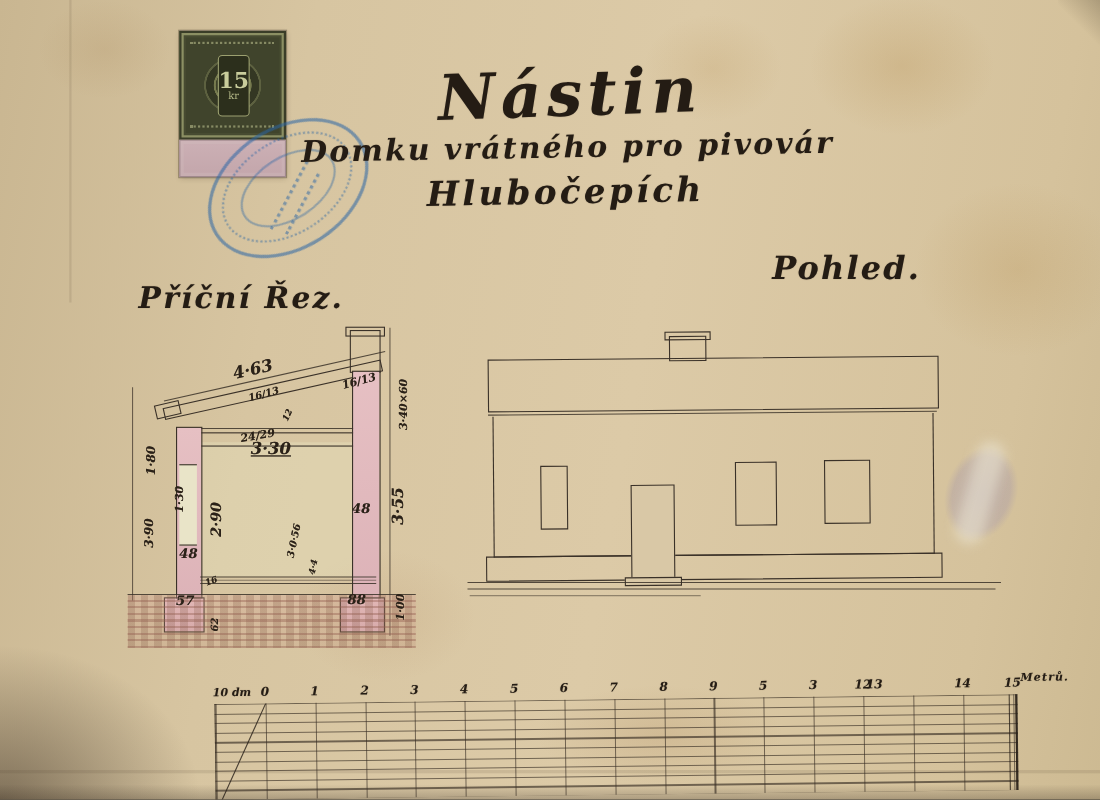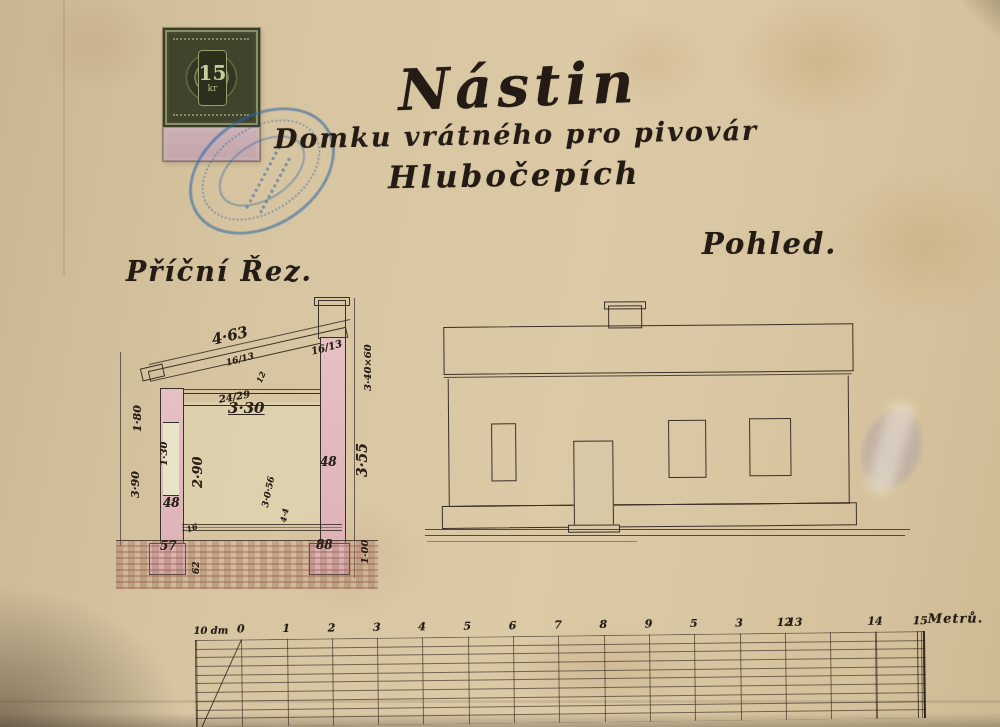--- a/index.html
+++ b/index.html
@@ -118,21 +118,21 @@
   #scalebar{left:195px;top:640px;width:727px;height:87px;transform:rotate(-0.7deg);transform-origin:0 0;overflow:visible;}
   #scale-grid{left:0;top:0;width:727px;height:87px;overflow:hidden;
     border-left:1px solid rgba(55,45,35,.8);border-right:2px solid rgba(40,32,24,.9);
     background:
       repeating-linear-gradient(90deg, rgba(55,45,35,.65) 0 1px, transparent 1px 45.3px),
       repeating-linear-gradient(180deg, rgba(55,45,35,.65) 0 1px, transparent 1px 8.7px);}
   #scale-diagonal{left:45px;top:0;height:98px;border-left:1.2px solid rgba(45,37,28,.85);transform:rotate(25deg);transform-origin:0 0;position:absolute;}
   #scale-endline{left:721px;top:0;height:87px;position:absolute;border-left:1px solid rgba(40,32,24,.8);}
   .scale-num{position:absolute;top:-17px;font-size:11px;font-style:italic;font-weight:bold;color:#241c14;width:20px;text-align:center;}
   #scale-leftlabel{left:-6px;top:-15px;font-size:10px;width:44px;}
-  #scale-unit{left:733px;top:-20px;font-size:13px;letter-spacing:1px;position:absolute;}
+  #scale-unit{left:733px;top:-20px;font-size:10px;letter-spacing:1px;position:absolute;}
 </style>
 </head>
 <body>
 
 <div id="paper">
 
   <div class="abs" id="edge-right"></div>
   <div class="abs" id="corner-topright"></div>
   <div class="abs" id="crease-v"></div>
   <div class="abs" id="crease-h"></div>

